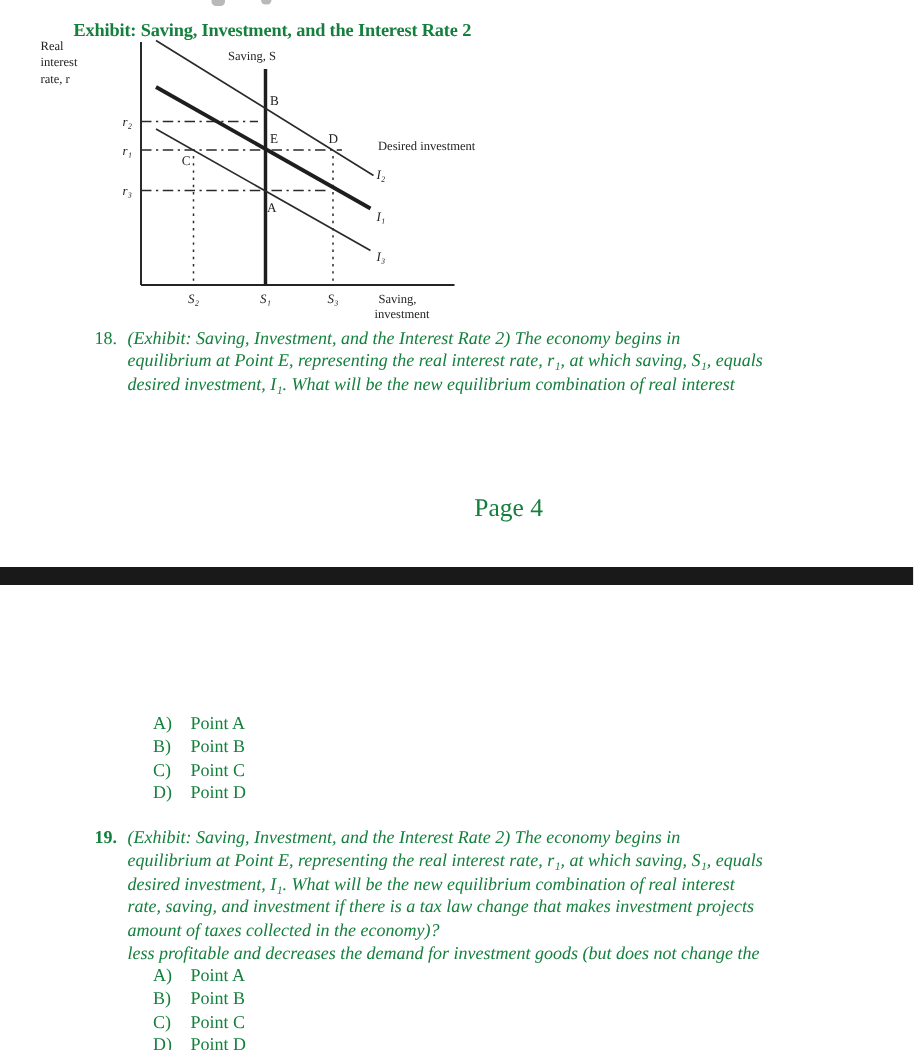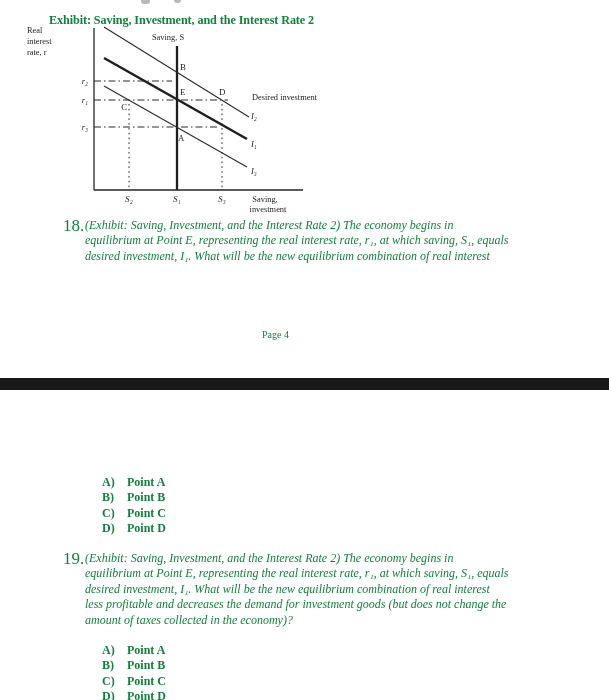--- a/index.html
+++ b/index.html
@@ -6,26 +6,26 @@
   .page {
     position:relative; width:609px; height:700px; background:#ffffff;
     font-family:"Liberation Serif","DejaVu Serif",serif; color:#15803d;
     overflow:hidden;
   }
   .abs { position:absolute; }
   .exhibit-title {
     left:49px; top:13px; font-size:12.2px; font-weight:bold;
     letter-spacing:-0.1px; white-space:nowrap;
   }
-  .qnum { font-size:17px; line-height:15.4px; }
+  .qnum { font-size:12px; line-height:15.4px; }
   .qline { font-size:12px; line-height:15.4px; white-space:nowrap; }
   .qblock .qline { position:relative;font-style:italic; }
-  .optrow { position:absolute; font-size:12px; white-space:nowrap;font-weight:bold; }
+  .optrow { position:absolute; font-size:12px; white-space:nowrap; }
   .optletter { display:inline-block; width:25px; }
-  .page-footer { font-size:10px; text-align:left; width:100px; }
+  .page-footer { font-size:17px; text-align:right; width:100px; }
   .divider { left:0; top:378px; width:609px; height:12px; background:#191919; }
   .topfrag { background:#b9b9b9; border-radius:0 0 3px 3px; }
   svg text { font-family:"Liberation Serif","DejaVu Serif",serif; fill:#232323; }
   .chart-lbl { font-size:8.4px; }
   .chart-lbl-i { font-size:8.6px; font-style:italic; }
   .chart-pt { font-size:8.8px; }
 </style>
 </head>
 <body>
 
@@ -93,27 +93,28 @@
 
   <div class="abs page-footer" style="left:262px; top:329px;">Page 4</div>
 
   <div class="abs divider"></div>
 
   <div class="optrow" style="left:102px; top:475px;"><span class="optletter">A)</span><span>Point A</span></div>
   <div class="optrow" style="left:102px; top:490px;"><span class="optletter">B)</span><span>Point B</span></div>
   <div class="optrow" style="left:102px; top:506px;"><span class="optletter">C)</span><span>Point C</span></div>
   <div class="optrow" style="left:102px; top:521px;"><span class="optletter">D)</span><span>Point D</span></div>
 
-  <div class="abs qnum" style="left:63px; top:551px;">19.</div>
+  <div class="abs qnum" style="left:63px; top:551px;font-weight:bold;">19.</div>
   <div class="abs qblock" style="left:85px; top:551px;">
     <div class="qline">(Exhibit: Saving, Investment, and the Interest Rate 2) The economy begins in</div>
     <div class="qline">equilibrium at Point E, representing the real interest rate, r₁, at which saving, S₁, equals</div>
     <div class="qline">desired investment, I₁. What will be the new equilibrium combination of real interest</div>
+    <div class="qline">rate, saving, and investment if there is a tax law change that makes investment projects</div>
+    <div class="qline">amount of taxes collected in the economy)?</div>
     <div class="qline">less profitable and decreases the demand for investment goods (but does not change the</div>
-    <div class="qline">amount of taxes collected in the economy)?</div>
   </div>
 
   <div class="optrow" style="left:102px; top:643px;"><span class="optletter">A)</span><span>Point A</span></div>
   <div class="optrow" style="left:102px; top:658px;"><span class="optletter">B)</span><span>Point B</span></div>
   <div class="optrow" style="left:102px; top:674px;"><span class="optletter">C)</span><span>Point C</span></div>
   <div class="optrow" style="left:102px; top:689px;"><span class="optletter">D)</span><span>Point D</span></div>
 
 </div>
 
 </body></html>

